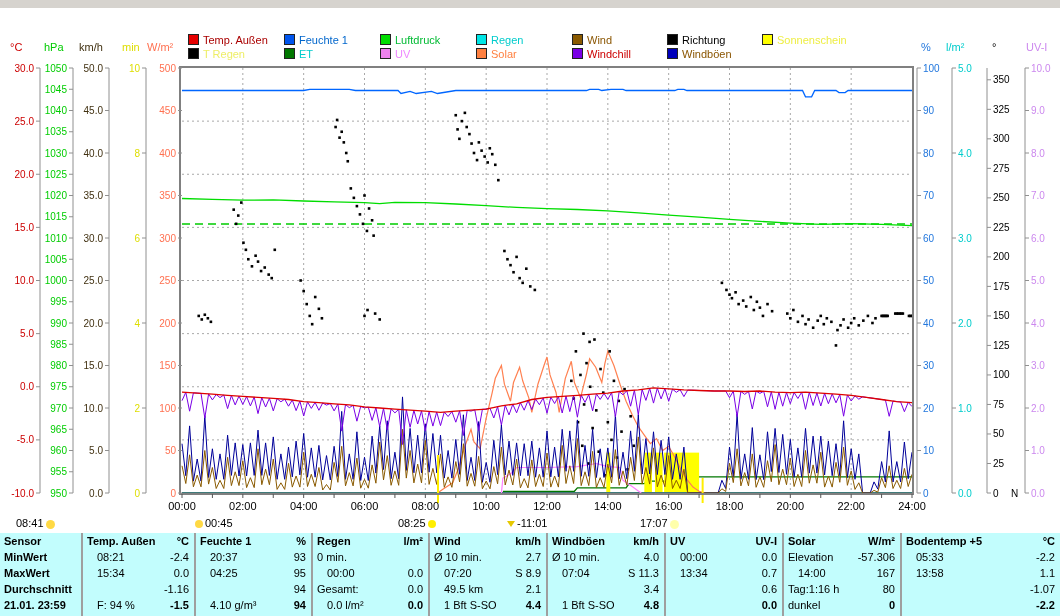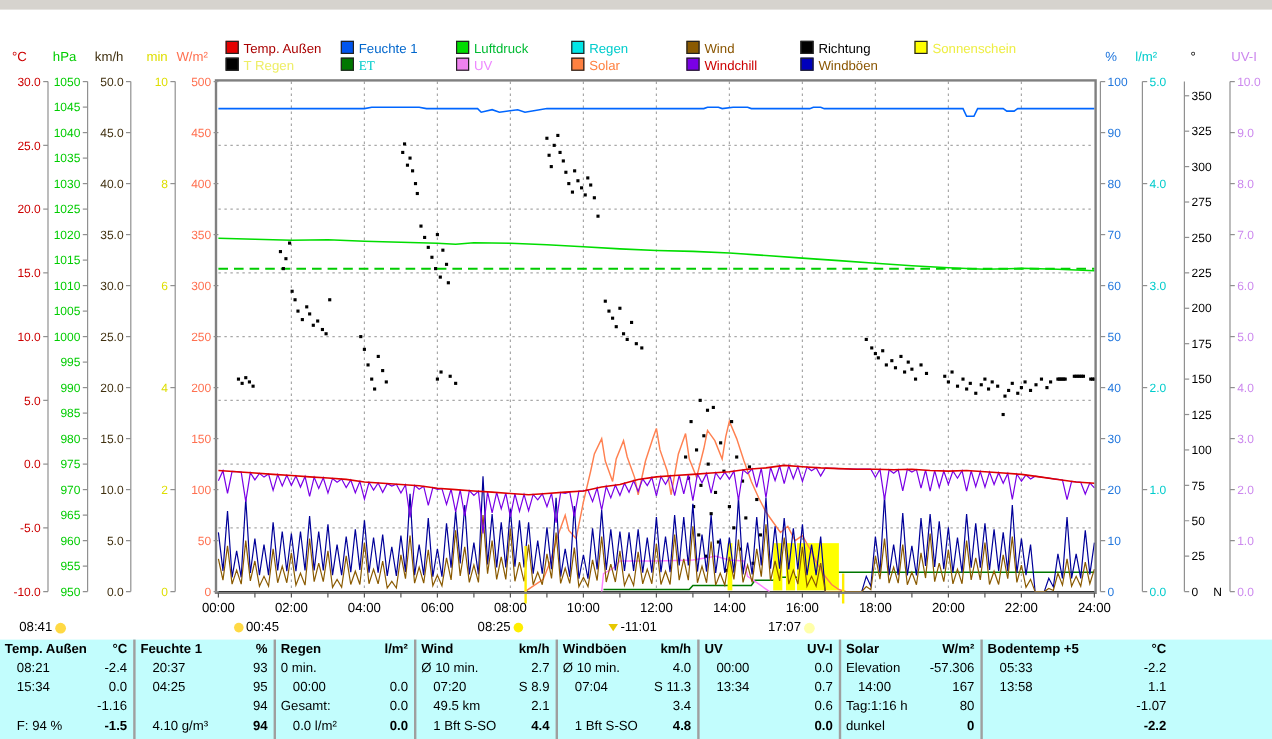--- a/index.html
+++ b/index.html
@@ -36,21 +36,21 @@
   <div class="topstrip"></div>
   <div id="legend">
       <div class="legend-item" style="left: 188px; top: 34px;"><span class="lbox" style="background: rgb(230, 0, 0);"></span><span style="color: rgb(170, 0, 0);">Temp. Außen</span></div>
       <div class="legend-item" style="left: 284px; top: 34px;"><span class="lbox" style="background: rgb(0, 85, 238);"></span><span style="color: rgb(0, 102, 204);">Feuchte 1</span></div>
       <div class="legend-item" style="left: 380px; top: 34px;"><span class="lbox" style="background: rgb(0, 221, 0);"></span><span style="color: rgb(0, 187, 51);">Luftdruck</span></div>
       <div class="legend-item" style="left: 476px; top: 34px;"><span class="lbox" style="background: rgb(0, 230, 230);"></span><span style="color: rgb(0, 204, 204);">Regen</span></div>
       <div class="legend-item" style="left: 572px; top: 34px;"><span class="lbox" style="background: rgb(138, 90, 0);"></span><span style="color: rgb(138, 85, 0);">Wind</span></div>
       <div class="legend-item" style="left: 667px; top: 34px;"><span class="lbox" style="background: rgb(0, 0, 0);"></span><span style="color: rgb(0, 0, 0);">Richtung</span></div>
       <div class="legend-item" style="left: 762px; top: 34px;"><span class="lbox" style="background: rgb(255, 255, 0);"></span><span style="color: rgb(238, 238, 68);">Sonnenschein</span></div>
       <div class="legend-item" style="left: 188px; top: 48px; text-align: right;"><span class="lbox" style="background: rgb(0, 0, 0);"></span><span style="color: rgb(238, 238, 102);">T Regen</span></div>
-      <div class="legend-item" style="left: 284px; top: 48px;"><span class="lbox" style="background: rgb(0, 119, 0);"></span><span style="color: rgb(0, 204, 204); font-family: Liberation Serif, serif;">ET</span></div>
+      <div class="legend-item" style="left: 284px; top: 48px;"><span class="lbox" style="background: rgb(0, 119, 0);"></span><span style="color: rgb(0, 204, 204);">ET</span></div>
       <div class="legend-item" style="left: 380px; top: 48px;"><span class="lbox" style="background: rgb(238, 130, 238);"></span><span style="color: rgb(238, 136, 255);">UV</span></div>
       <div class="legend-item" style="left: 476px; top: 48px;"><span class="lbox" style="background: rgb(255, 128, 64);"></span><span style="color: rgb(255, 128, 64);">Solar</span></div>
       <div class="legend-item" style="left: 572px; top: 48px;"><span class="lbox" style="background: rgb(122, 0, 230);"></span><span style="color: rgb(204, 0, 0);">Windchill</span></div>
       <div class="legend-item" style="left: 667px; top: 48px;"><span class="lbox" style="background: rgb(0, 0, 187);"></span><span style="color: rgb(138, 85, 0);">Windböen</span></div>
     </div>
   <svg id="plot" width="1060" height="533" xmlns="http://www.w3.org/2000/svg">
       <rect x="182" y="68" width="730" height="425" fill="#ffffff"></rect>
       <line x1="182" x2="912" y1="121.125" y2="121.125" stroke="#a8a8a8" stroke-width="1" stroke-dasharray="2 3"></line>
       <line x1="182" x2="912" y1="174.25" y2="174.25" stroke="#a8a8a8" stroke-width="1" stroke-dasharray="2 3"></line>
       <line x1="182" x2="912" y1="227.375" y2="227.375" stroke="#a8a8a8" stroke-width="1" stroke-dasharray="2 3"></line>
@@ -510,20 +510,38 @@
       <text x="912" y="510" text-anchor="middle" font-size="11" fill="#000">24:00</text>
     </svg>
   <div id="astro">
       <span class="at" style="left: 16px; top: 517px;"><span>08:41</span><span class="ic ic-moon"></span></span>
       <span class="at" style="left: 193px; top: 517px;"><span class="ic ic-moon-small"></span><span>00:45</span></span>
       <span class="at" style="left: 398px; top: 517px;"><span>08:25</span><span class="ic ic-sun"></span></span>
       <span class="at" style="left: 505px; top: 517px;"><span class="ic ic-sun-low"></span><span>-11:01</span></span>
       <span class="at" style="left: 640px; top: 517px;"><span>17:07</span><span class="ic ic-sun-pale"></span></span>
     </div>
   <div id="stats">
+      <div class="scol" style="width: 83px;">
+        <div class="srow hdr">
+          <span>Sensor</span>
+          <span></span>
+        </div>
+        <div class="srow">
+          <span class="bold">MinWert</span>
+        </div>
+        <div class="srow">
+          <span class="bold">MaxWert</span>
+        </div>
+        <div class="srow">
+          <span class="bold">Durchschnitt</span>
+        </div>
+        <div class="srow">
+          <span class="bold">21.01. 23:59</span>
+        </div>
+      </div>
       <div class="scol" style="width: 113px;">
         <div class="srow hdr">
           <span>Temp. Außen</span>
           <span>°C</span>
         </div>
         <div class="srow">
           <span class="ind">08:21</span>
           <span>-2.4</span>
         </div>
         <div class="srow">

